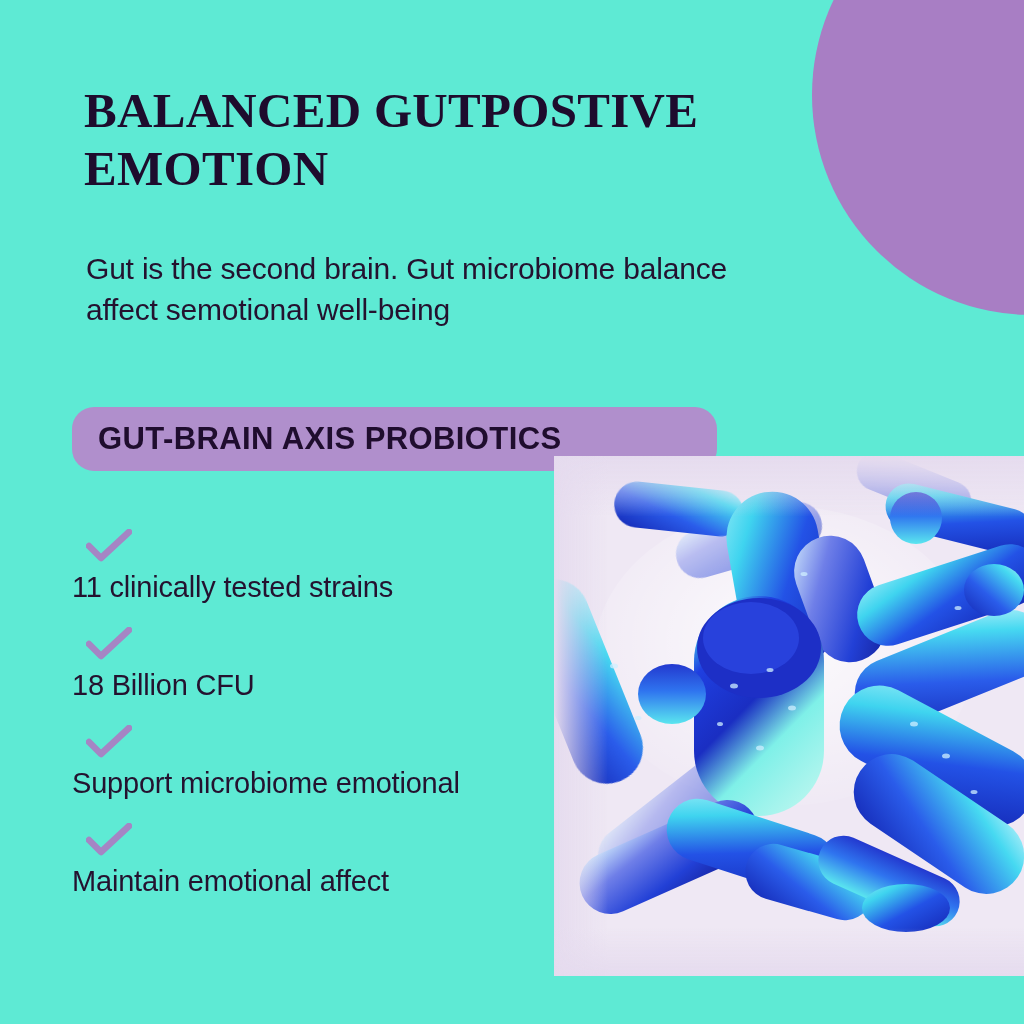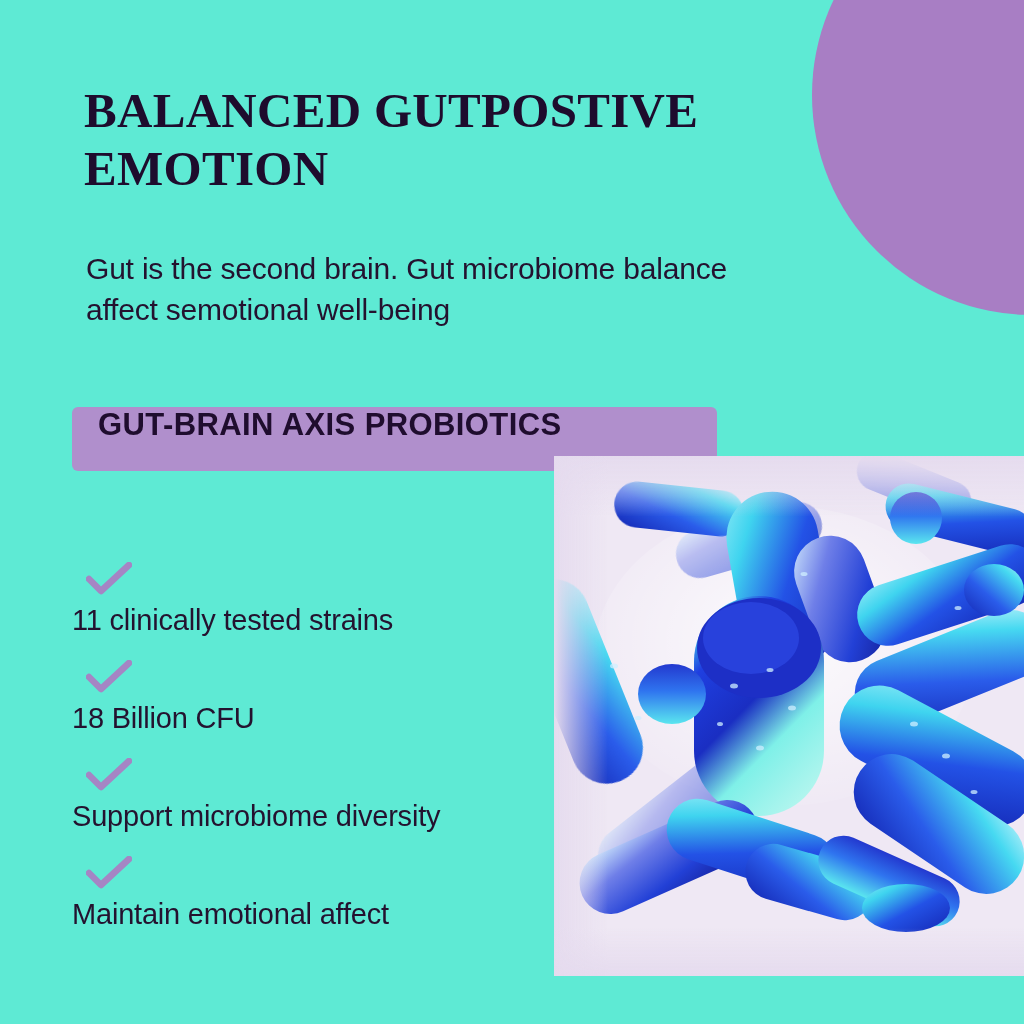--- a/index.html
+++ b/index.html
@@ -49,37 +49,37 @@
     letter-spacing:-0.2px;
     margin-top:8px;
   }
 
   
   #banner {
     position:absolute;
     left:72px; top:407px;
     width:645px; height:64px;
     background:#b08fcc;
-    border-radius:6px;
+    border-radius:22px;
     display:flex;
-    align-items:flex-start;
+    align-items:center;
   }
   #banner-label {
     padding-left:26px;
     font-size:31px;
     font-weight:bold;
     letter-spacing:0.4px;
     color:#1f0d2e;
     white-space:nowrap;
   }
 
   
   #benefits {
     position:absolute;
-    left:72px; top:562px;
+    left:72px; top:529px;
     width:540px;
     list-style:none;
     z-index:4;
     text-decoration:underline;
   }
   .benefit { position:relative; height:98px; }
   .check-icon {
     position:absolute;
     left:14px; top:0px;
     width:46px; height:34px;
@@ -234,21 +234,21 @@
     <li class="benefit">
       <svg class="check-icon" viewBox="0 0 46 34" xmlns="http://www.w3.org/2000/svg">
         <path d="M3 17 L15 29 L43 3" fill="none" stroke="#a585c4" stroke-width="6.5" stroke-linecap="round" stroke-linejoin="round"></path>
       </svg>
       <span class="benefit-label">18 Billion CFU</span>
     </li>
     <li class="benefit">
       <svg class="check-icon" viewBox="0 0 46 34" xmlns="http://www.w3.org/2000/svg">
         <path d="M3 17 L15 29 L43 3" fill="none" stroke="#a585c4" stroke-width="6.5" stroke-linecap="round" stroke-linejoin="round"></path>
       </svg>
-      <span class="benefit-label">Support microbiome diversity</span>
+      <span class="benefit-label">Support microbiome emotional</span>
     </li>
     <li class="benefit">
       <svg class="check-icon" viewBox="0 0 46 34" xmlns="http://www.w3.org/2000/svg">
         <path d="M3 17 L15 29 L43 3" fill="none" stroke="#a585c4" stroke-width="6.5" stroke-linecap="round" stroke-linejoin="round"></path>
       </svg>
       <span class="benefit-label">Maintain emotional affect</span>
     </li>
   </ul>
 
 </div>

